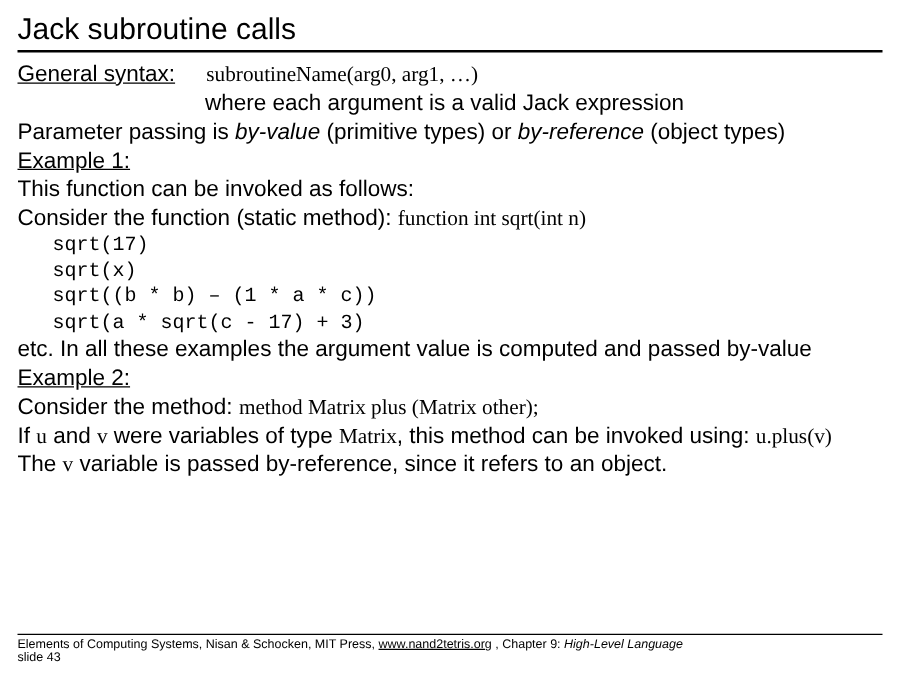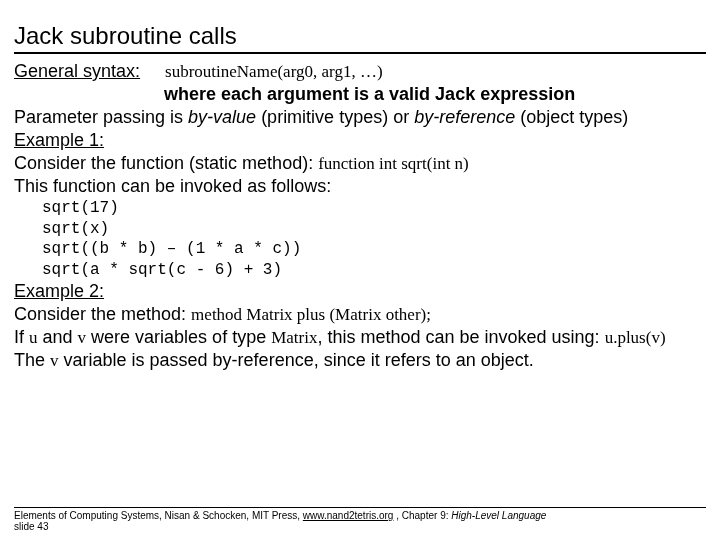--- a/index.html
+++ b/index.html
@@ -14,21 +14,21 @@
   .slide {
     box-sizing: border-box;
     width: 720px;
     height: 540px;
     padding: 10px 14px 0 14px;
     position: relative;
   }
   .title {
     font-size: 24px;
     font-weight: 400;
-    margin: 12px 0 2px 0;
+    margin: 0 0 2px 0;
   }
   hr.rule {
     border: none;
     border-top: 2px solid #000;
     margin: 0 0 6px 0;
   }
   .body {
     font-size: 18px;
     line-height: 1.28;
   }
@@ -68,40 +68,41 @@
   <hr class="rule">
 
   <div class="body">
 
     <div>
       <span class="u">General syntax:</span>
       &nbsp;&nbsp;&nbsp;
       <span class="mono">subroutineName(arg0, arg1, …)</span>
     </div>
 
-    <div style="margin-left:150px;font-weight:bold;">where each argument is a valid Jack expression</div>
+    <div style="margin-left:150px;">where each argument is a valid Jack expression</div>
 
     <div class="hang">
       <span>Parameter passing is </span><i><span>by-value</span></i><span> (primitive types) or </span><i><span>by-reference</span></i><span> (object types)</span>
     </div>
 
     <div class="u">Example 1:</div>
 
+    <div>This function can be invoked as follows:</div>
+
     <div>
       <span>Consider the function (static method):   </span>
       <span class="mono">function int sqrt(int n)</span>
     </div>
 
-    <div>This function can be invoked as follows:</div>
-
     <div class="mono-sm indent2">sqrt(17)</div>
     <div class="mono-sm indent2">sqrt(x)</div>
     <div class="mono-sm indent2">sqrt((b * b) – (1 * a * c))</div>
-    <div class="mono-sm indent2">sqrt(a * sqrt(c - 6) + 3)</div>
+    <div class="mono-sm indent2">sqrt(a * sqrt(c - 17) + 3)</div>
 
+    <div class="hang">etc.  In all these examples the argument value is computed and passed by-value</div>
 
     <div class="u">Example 2:</div>
 
     <div>
       <span>Consider the method:   </span>
       <span class="mono">method Matrix plus (Matrix other);</span>
     </div>
 
     <div class="hang">
       <span>If </span><span class="mono">u</span><span> and </span><span class="mono">v</span><span> were variables of type </span><span class="mono">Matrix</span><span>, this method can be invoked using:  </span><span class="mono">u.plus(v)</span>

